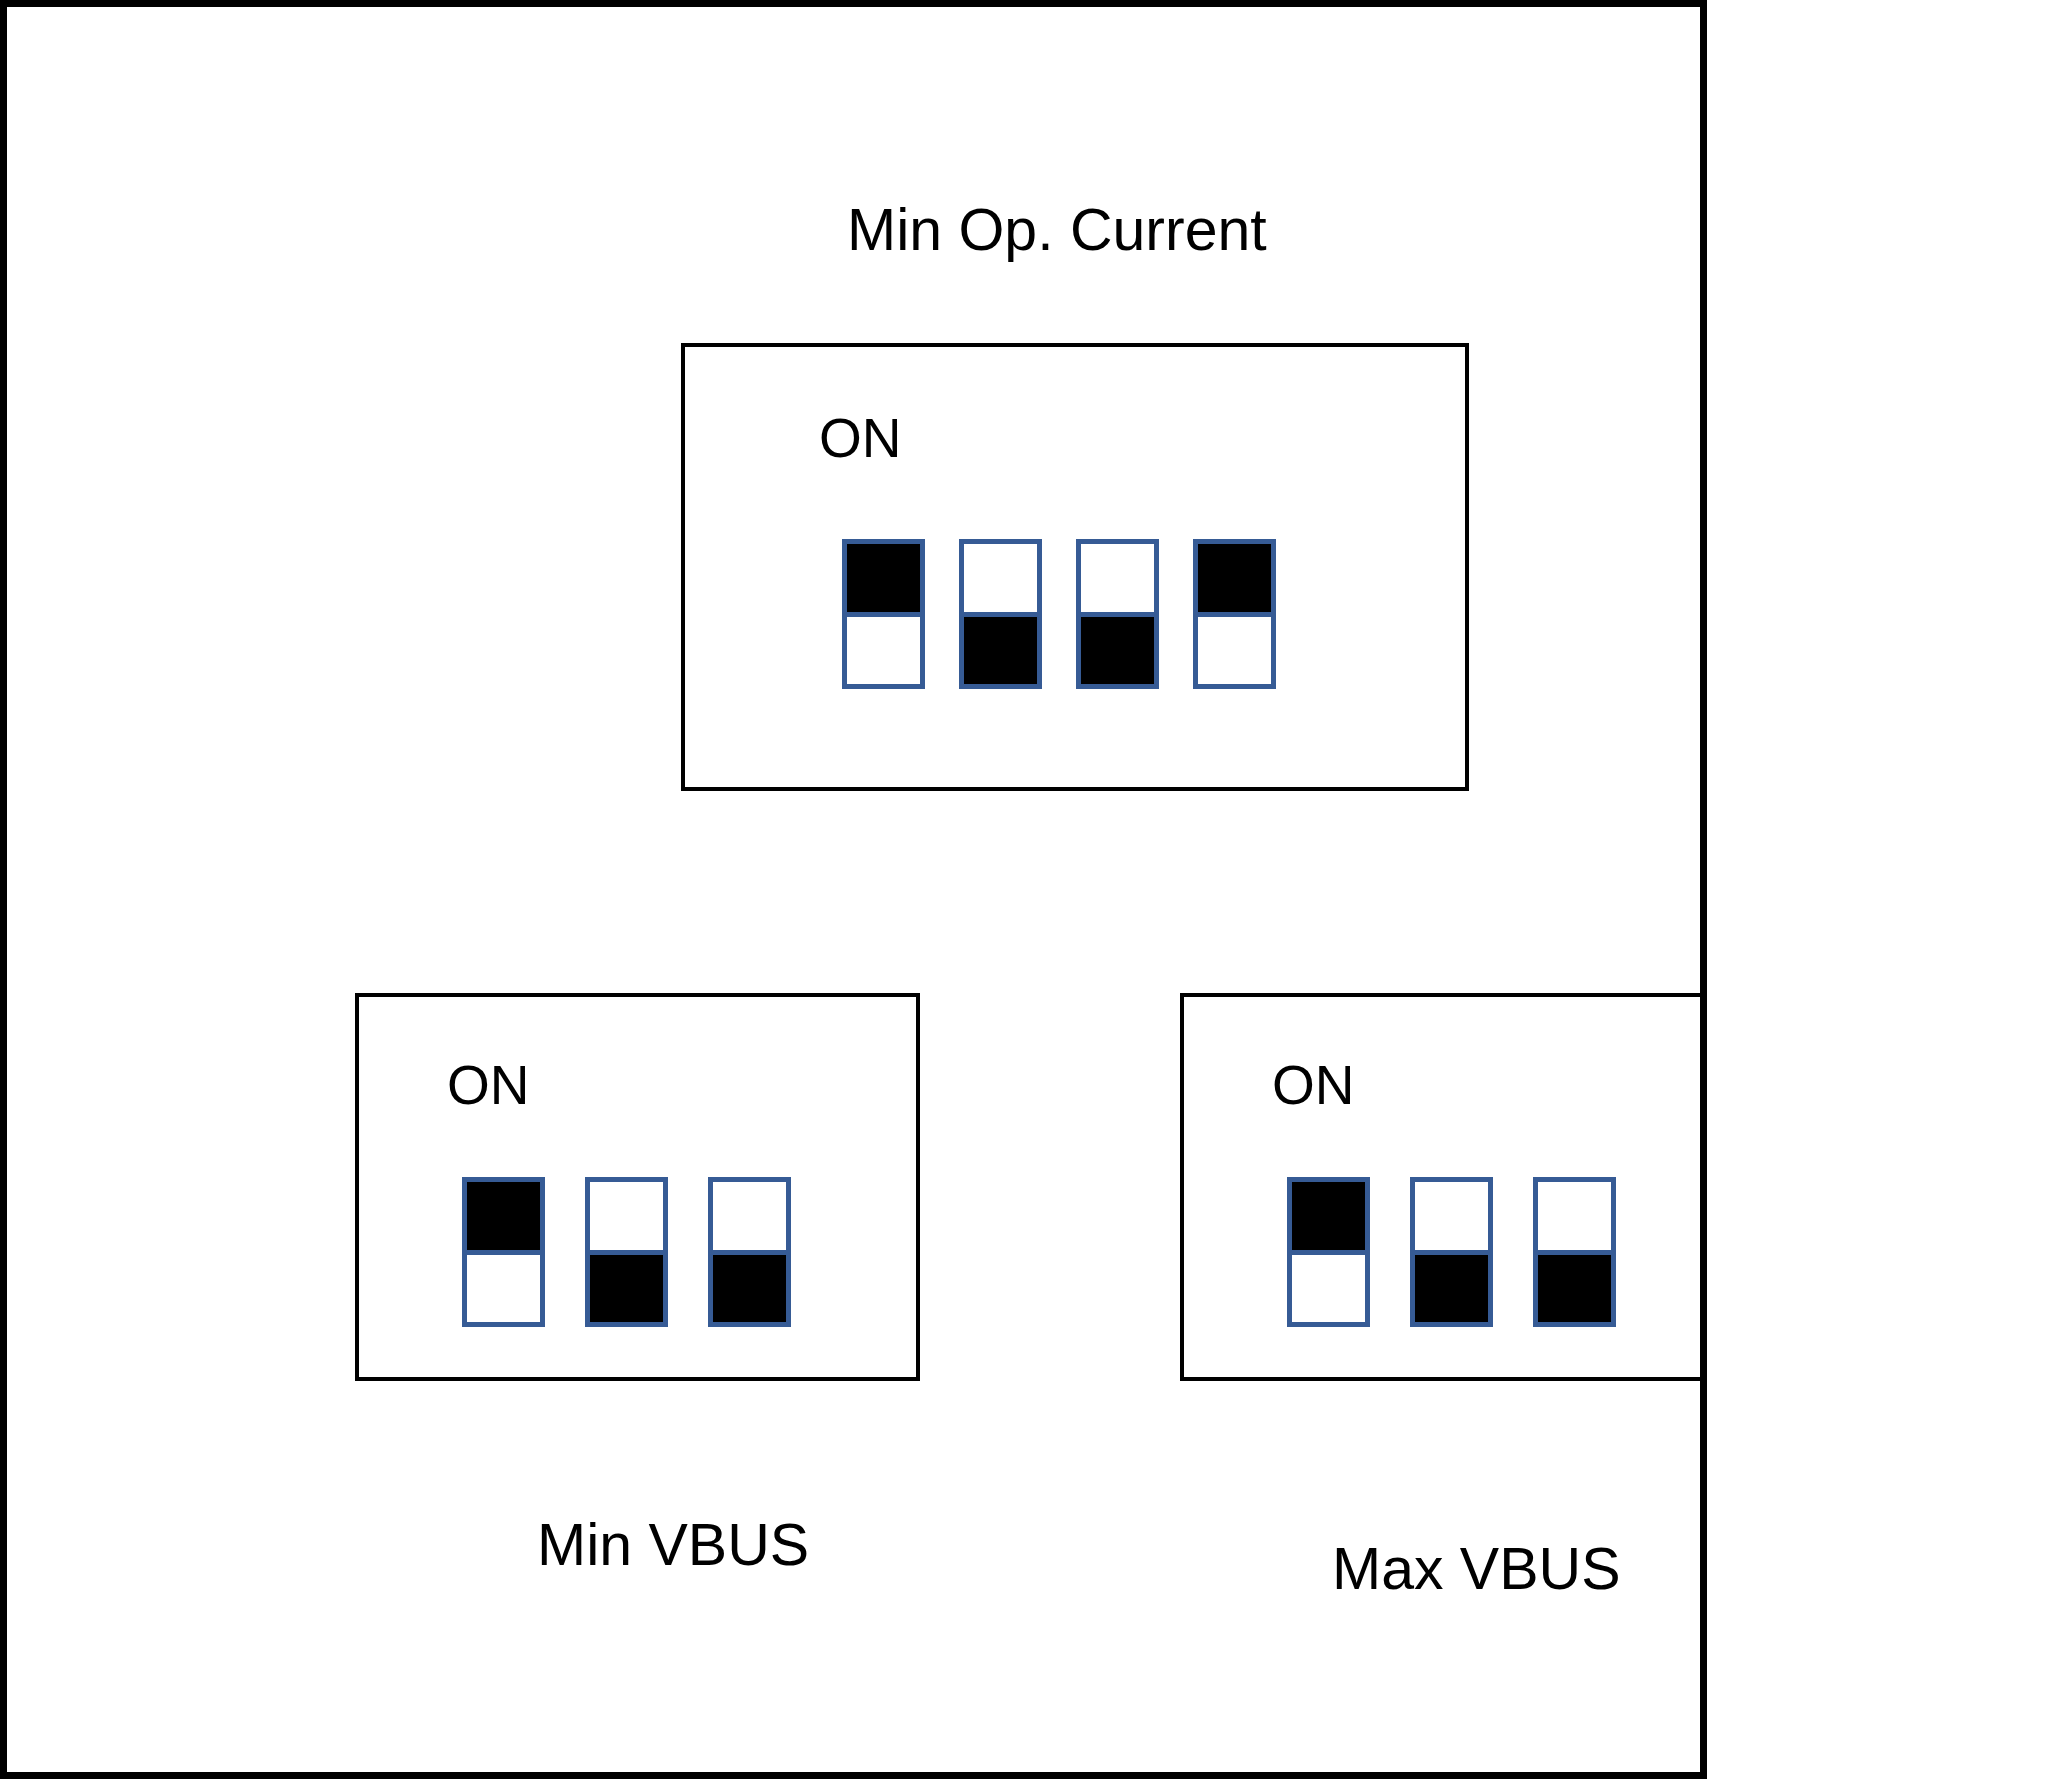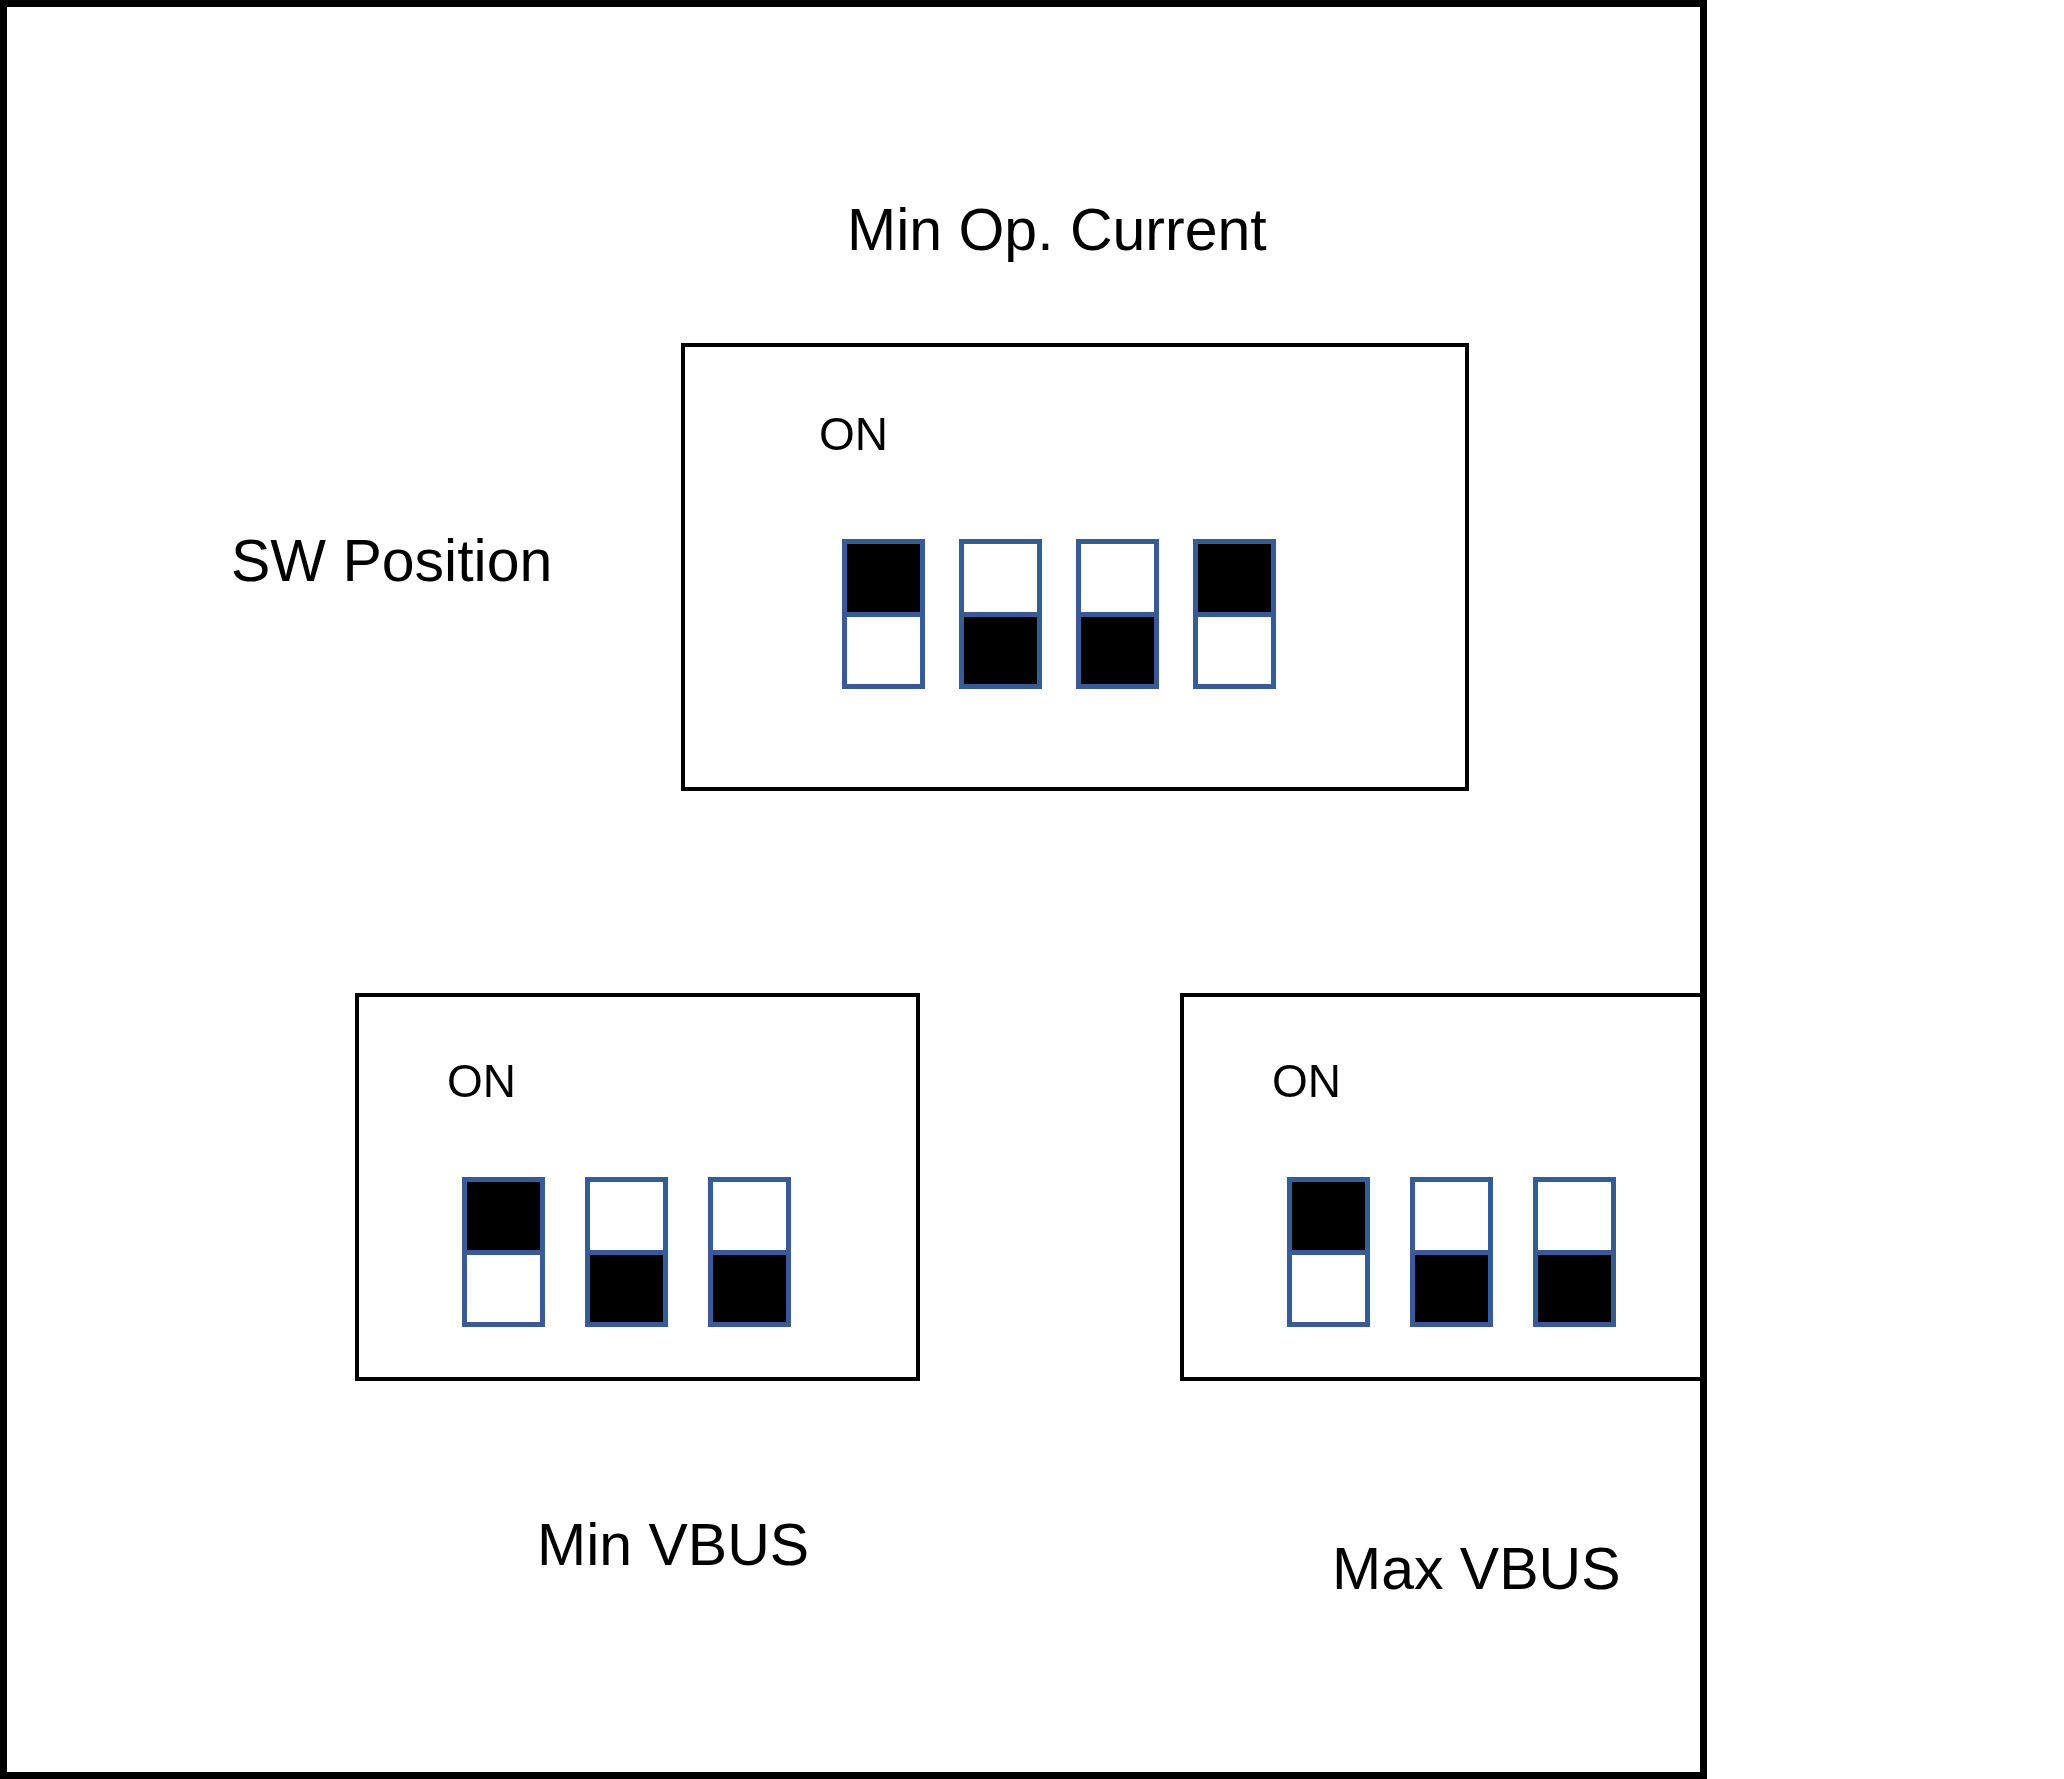--- a/index.html
+++ b/index.html
@@ -30,21 +30,21 @@
     color: #000000;
     font-family: "Liberation Sans", sans-serif;
     font-weight: 400;
     white-space: nowrap;
     line-height: 1;
   }
 
   .title-text   { font-size: 59px; }
   .side-text    { font-size: 59px; }
   .caption-text { font-size: 59px; }
-  .on-text      { font-size: 46px; }
+  .on-text      { font-size: 55px; }
 
   
   .panel {
     position: absolute;
     box-sizing: border-box;
     border: 4.7px solid #000000;
     background: #ffffff;
   }
 
   
@@ -79,21 +79,20 @@
     border-bottom: 5.7px solid #365B95;
   }
 </style>
 </head>
 <body>
 
 <div id="canvas">
 
   <div class="txt title-text" style="left:840px; top:194px;">Min Op. Current</div>
 
-  <div class="txt side-text" style="left:224px; top:525px;">SW Position</div>
 
   <div class="panel" style="left:674px; top:336px; width:788px; height:448px;">
 
     <div class="txt on-text" style="left:134px; top:64px;">ON</div>
 
     <div class="switch-row" style="left:157px; top:192px; gap:34px;">
 
       <div class="dip-switch">
         <div class="dip-half top filled"></div>
         <div class="dip-half"></div>

